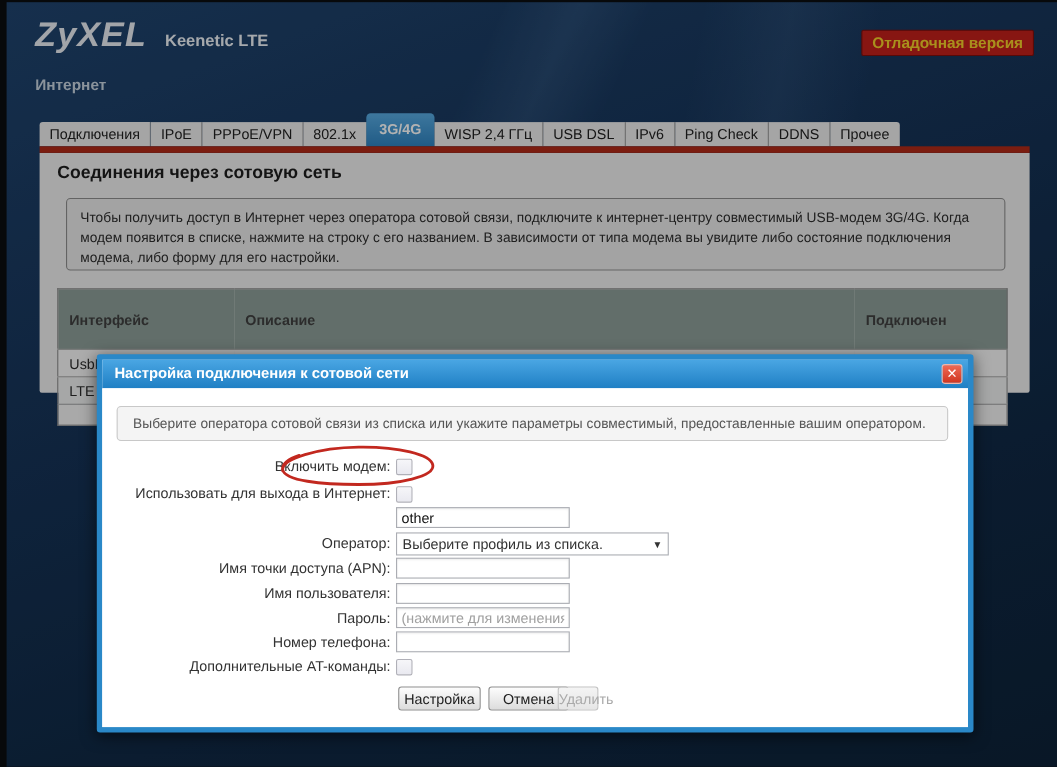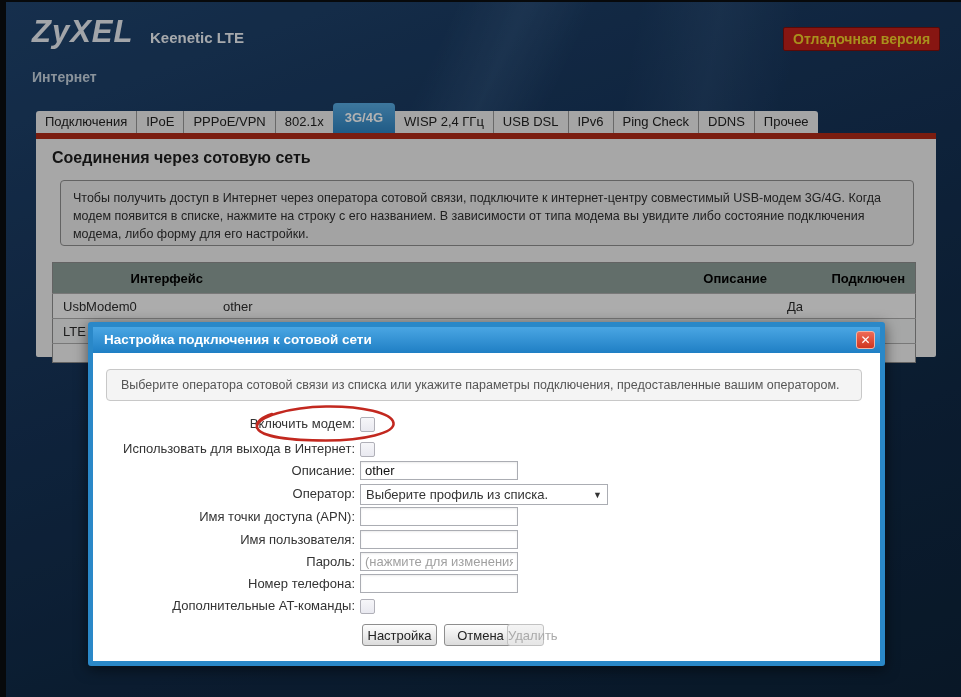--- a/index.html
+++ b/index.html
@@ -40,21 +40,21 @@
   .redline{position:absolute;left:36px;top:133px;width:900px;height:6px;background:#b02a18;}
   
   .panel{position:absolute;left:36px;top:139px;width:900px;height:218px;background:#f0f0f0;
          border-radius:0 0 2px 2px;}
   .panel-title{position:absolute;left:16px;top:10px;font-size:16px;font-weight:bold;color:#1d1d1d;}
   .panel-info{position:absolute;left:24px;top:41px;width:828px;height:48px;background:#eaeaea;
          border:1px solid #8f8f8f;border-radius:4px;padding:8px 12px;
          font-size:12.5px;line-height:1.45;color:#2e2e2e;}
   .ctable{position:absolute;left:16px;top:123px;width:864px;border:1px solid #8f8f8f;
           border-collapse:collapse;font-size:13px;}
-  .ctable th{background:#8d9e98;color:#000000;text-align:right;font-weight:bold;height:22px;padding:4px 10px;}
+  .ctable th{background:#8d9e98;color:#404040;text-align:left;font-weight:bold;height:22px;padding:16px 10px;}
   .ctable td{height:24px;padding:0 10px;color:#2c2c2c;border-top:1px solid #adadad;background:#f6f6f6;}
   .ctable tr.alt td{background:#eef0f0;}
   .ctable tr.spacer td{height:18px;background:#f3f3f3;}
   .col-iface{width:140px;} .col-conn{width:118px;}
   
   .dim{position:absolute;inset:0;background:rgba(0,0,0,.30);z-index:5;}
   
   .modal{position:absolute;left:88px;top:322px;width:787px;height:334px;z-index:10;
          border:5px solid #2a88c8;border-radius:3px;background:#fff;
          box-shadow:0 3px 14px rgba(0,0,0,.55);}
@@ -138,36 +138,35 @@
   </tbody>
     </table>
 </div>
 
 <div class="dim"></div>
 
 <div class="modal">
   <div class="modal-title">Настройка подключения к сотовой сети</div>
   <div class="modal-close">✕</div>
   <div class="modal-body">
-    <div class="modal-info">Выберите оператора сотовой связи из списка или укажите параметры подключения, предоставленные вашим оператором.</div>
+    <div class="modal-info">Выберите оператора сотовой связи из списка или укажите параметры совместимый, предоставленные вашим оператором.</div>
 
     <div class="frow" style="top:61px">
       <div class="flabel">Включить модем:</div>
       <div class="fctrl">
           <div class="cb"></div>
         </div>
     </div>
     <div class="frow" style="top:86px">
       <div class="flabel">Использовать для выхода в Интернет:</div>
       <div class="fctrl">
           <div class="cb"></div>
         </div>
     </div>
     <div class="frow" style="top:108px">
-      <div class="flabel">Описание:</div>
       <div class="fctrl"><input class="tinput" value="other" style=""></div>
     </div>
     <div class="frow" style="top:131px">
       <div class="flabel">Оператор:</div>
       <div class="fctrl">
         <div class="fselect">
           <span class="sel-text">Выберите профиль из списка.</span>
           <span class="arrow">▼</span>
         </div>
       </div>

